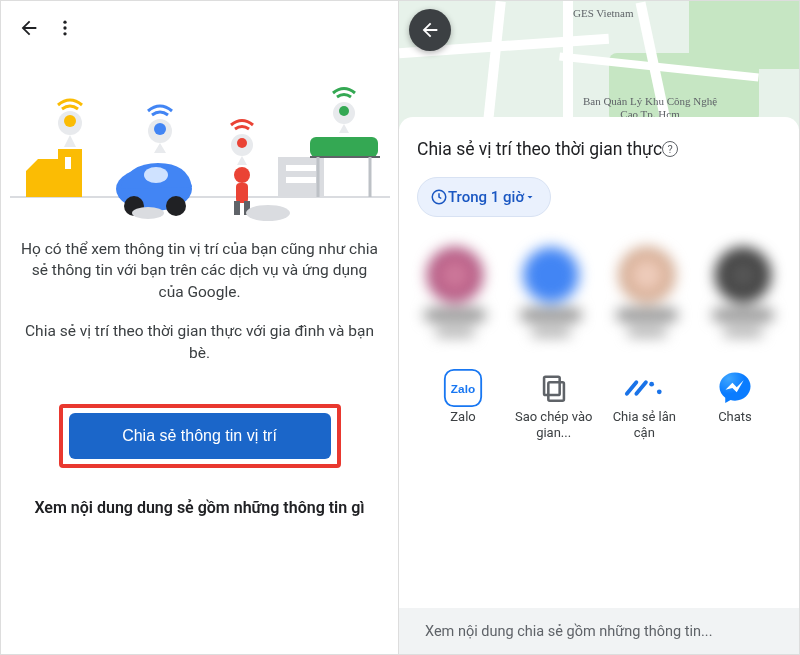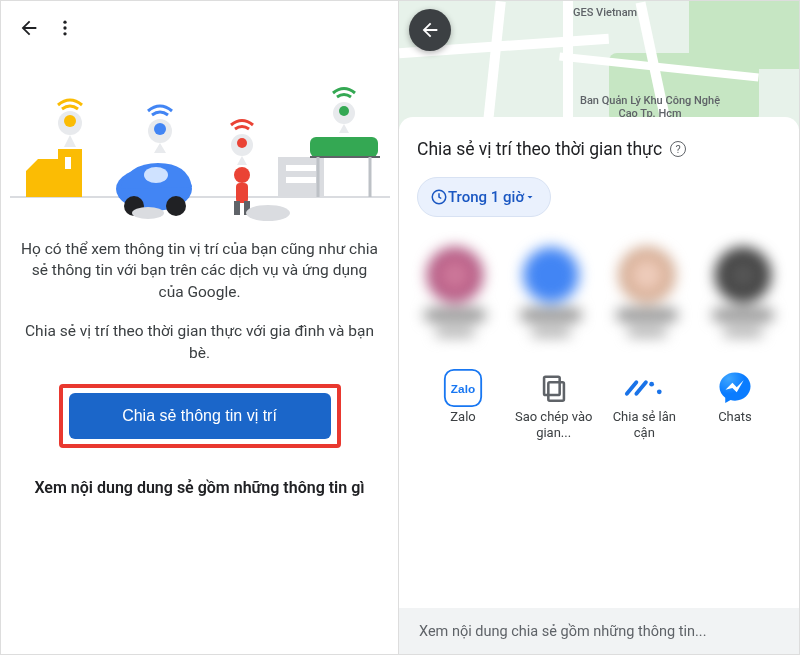--- a/index.html
+++ b/index.html
@@ -15,55 +15,55 @@
   .back-arrow svg { width:22px; height:22px; fill:#202124; }
   .header-title { flex: 1; text-align:center; font-size: 21px; color:#202124; font-weight:500; margin-left:-16px; }
   .more-dots { width:36px; height:36px; display:flex; align-items:center; justify-content:center; }
   .more-dots svg { width:20px; height:20px; fill:#202124; }
 
   .illustration { width: 380px; height: 170px; margin: 4px auto 10px; position:relative; }
 
   .content-left { padding: 0 20px; text-align:center; }
   .h1 { font-size: 22px; font-weight: 600; color:#202124; margin: 30px 0 14px; }
   .p { font-size: 15.5px; line-height: 1.38; color:#3c4043; margin-bottom: 18px; }
-  .cta-wrap { display:inline-block; padding: 5px 6px; border: 4px solid #e9382f; border-radius:4px; margin-top: 2px; text-decoration: underline; }
+  .cta-wrap { display:inline-block; padding: 5px 6px; border: 4px solid #e9382f; border-radius:4px; margin-top: 22px; text-decoration: underline; }
   .cta { display:inline-flex; align-items:center; justify-content:center; background:#1b66c9; color:#fff; font-size:16px; font-weight:500; height: 46px; width: 262px; border-radius:6px; border:none; cursor:pointer; }
   .footer-line { font-size:16px; font-weight:600; color:#202124; margin-top: 30px; }
 
   
   .map-area { position:relative; height: 128px; background:#e7f2ea; overflow:hidden; }
   .map-roads { position:absolute; inset:0; }
   .rd { position:absolute; background:#fff; }
-  .map-label { position:absolute; font-size:11px; color:#5f6368; font-weight:500; line-height:1.15; text-align:center; }
+  .map-label { position:absolute; font-size:11px; color:#5f6368; font-weight:500; line-height:1.15; text-align:center;font-family:Liberation Serif, serif; }
   .park-shape { position:absolute; background:#c6e6c3; border-radius:8px; }
   .back-circle { position:absolute; top:8px; left:10px; width:42px; height:42px; border-radius:50%; background:#3c4043; display:flex; align-items:center; justify-content:center; box-shadow:0 2px 6px rgba(0,0,0,0.3); }
   .back-circle svg { width:22px; height:22px; fill:#fff; }
 
   .sheet { background:#fff; border-radius:14px 14px 0 0; margin-top:-12px; position:relative; padding: 22px 18px 0; }
-  .sheet-title-row { display:flex; align-items:center; gap:8px; }
+  .sheet-title-row { display:flex; align-items:center; }
   .sheet-title { font-size:17.5px; color:#202124; font-weight:400; }
   .help-icon { width:16px; height:16px; border:1.5px solid #5f6368; border-radius:50%; font-size:11px; color:#5f6368; display:flex; align-items:center; justify-content:center; }
 
   .chip { display:inline-flex; align-items:center; gap:0; margin-top:18px; border:1px solid #d8e2f3; background:#eaf1fd; border-radius:22px; height:40px; padding:0 14px 0 12px; cursor:pointer; }
   .chip .clock { width:18px; height:18px; }
   .chip-text { font-size:15px; color:#1a57c2; font-weight:500; }
   .chip .caret { width:12px; height:12px; fill:#1a57c2; }
 
   .contact-row { display:flex; gap:24px; margin:30px 2px 0; filter: blur(7px); }
   .contact { display:flex; flex-direction:column; align-items:center; gap:6px; width:72px; }
   .avatar-c { width:56px; height:56px; border-radius:50%; }
   .name-b { width:60px; height:12px; background:#888; border-radius:3px; }
   .name-b2 { width:38px; height:10px; background:#aaa; border-radius:3px; }
 
   .share-row { display:flex; justify-content:space-between; margin-top:30px; padding:0 4px; }
   .share-item { width:84px; display:flex; flex-direction:column; align-items:center; }
   .share-icon-box { width:42px; height:42px; display:flex; align-items:center; justify-content:center; }
   .share-label { font-size:13px; color:#3c4043; text-align:center; line-height:1.2; min-height:32px; }
 
-  .footer-right { position:absolute; bottom:0; left:0; right:0; height:46px; background:#f1f3f4; display:flex; align-items:center; padding:0 20px; font-size:14.5px; color:#5f6368; }
+  .footer-right { position:absolute; bottom:0; left:0; right:0; height:46px; background:#f1f3f4; display:flex; align-items:center; padding:0 26px; font-size:14.5px; color:#5f6368; }
 </style>
 </head>
 <body>
 
 <div class="container">
 
   <div class="pane pane-left">
     <div class="header-left">
       <div class="back-arrow">
         <svg viewBox="0 0 24 24">

